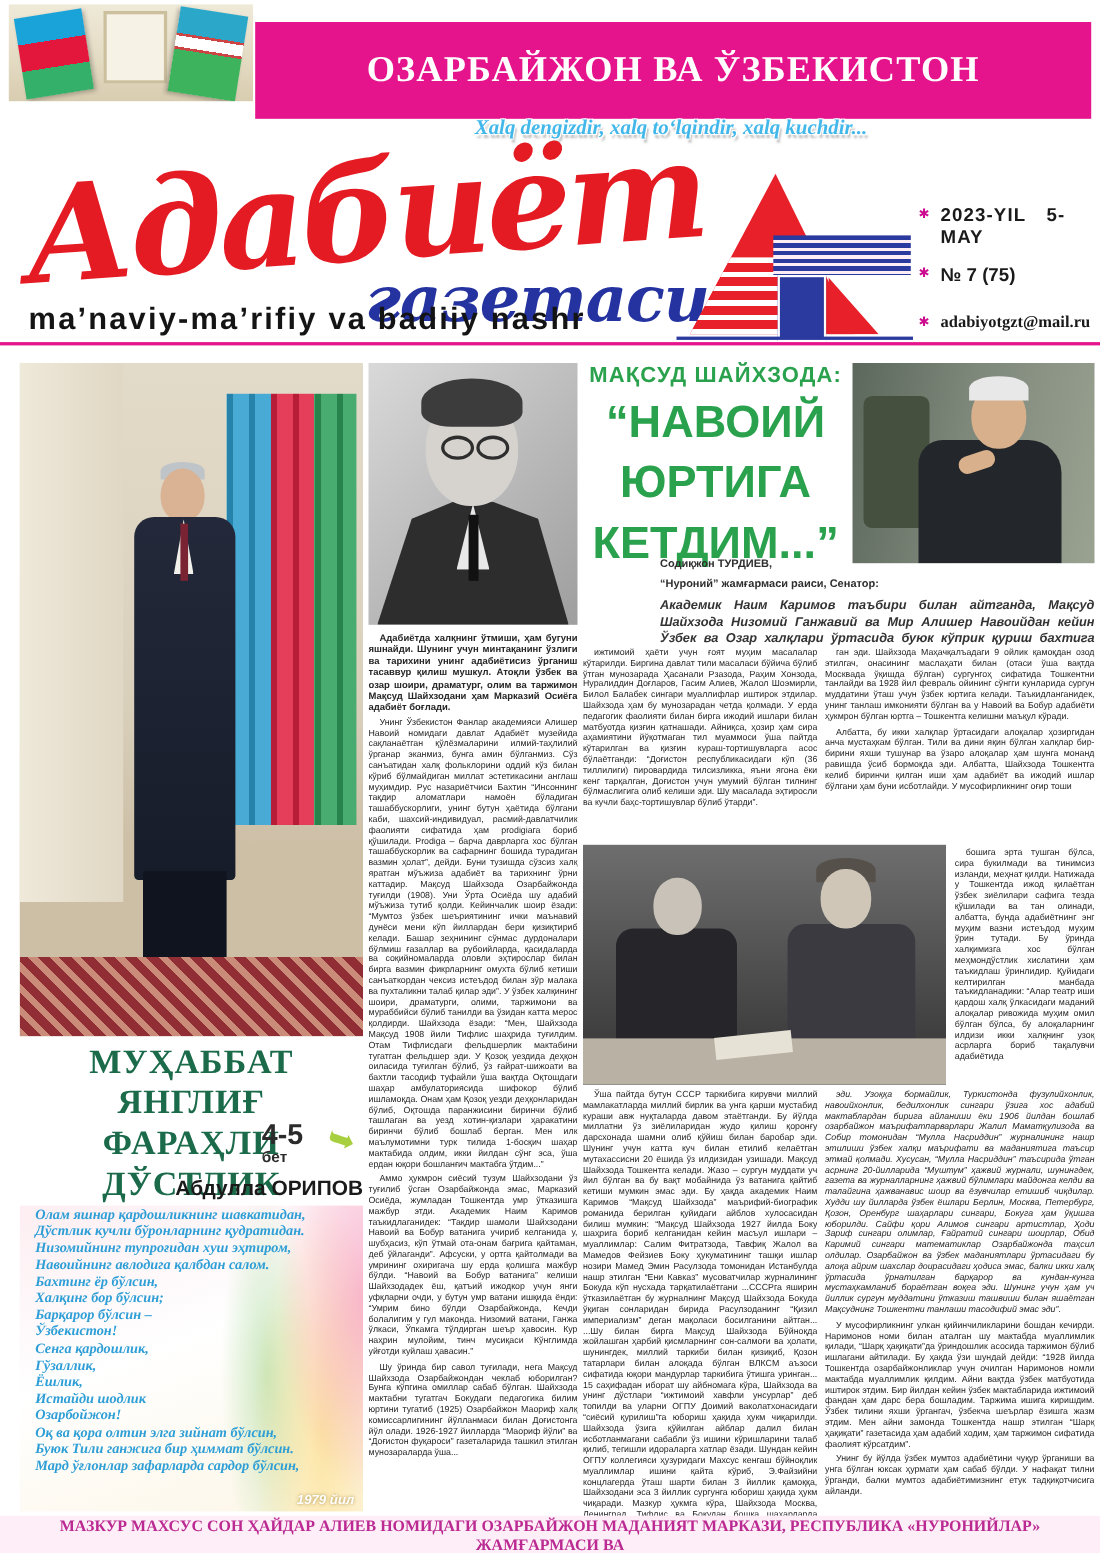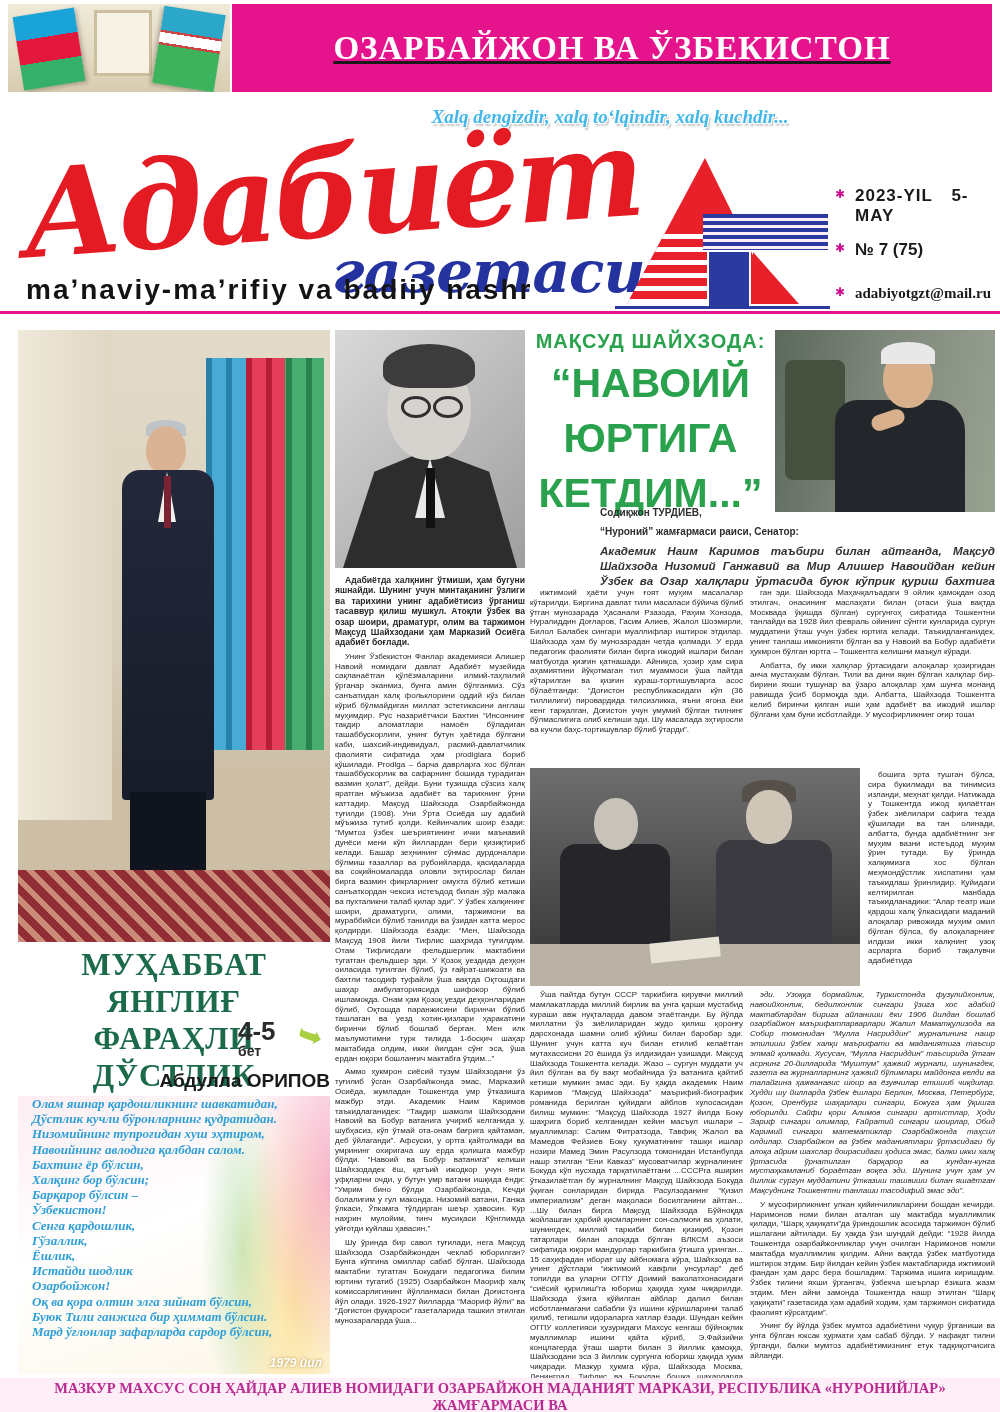--- a/index.html
+++ b/index.html
@@ -6,22 +6,22 @@
   .page{position:relative;width:1000px;height:1412px;background:#fff;margin:0 auto;
         overflow:hidden;font-family:"Liberation Sans",sans-serif;color:#1a1a1a;}
   
   .banner-photo{position:absolute;left:8px;top:4px;width:222px;height:88px;background:
      linear-gradient(180deg,#efe9d8 0%,#e3dac2 60%,#d8ccb0 100%);overflow:hidden;}
   .banner-photo .frame{position:absolute;left:86px;top:6px;width:52px;height:60px;background:#f6f2e6;border:3px solid #cbbf9e;}
   .flagA{position:absolute;left:10px;top:8px;width:62px;height:74px;transform:rotate(-9deg);
      background:linear-gradient(to bottom,#1aa3d8 0 33%,#e3173c 33% 66%,#35b06a 66% 100%);box-shadow:2px 2px 4px rgba(0,0,0,.25);}
   .flagU{position:absolute;right:10px;top:6px;width:62px;height:78px;transform:rotate(9deg);
      background:linear-gradient(to bottom,#2aa7c9 0 31%,#cc4444 31% 34%,#ffffff 34% 47%,#cc4444 47% 50%,#3db35e 50% 100%);box-shadow:-2px 2px 4px rgba(0,0,0,.25);}
-  .banner-box{position:absolute;left:232px;top:4px;width:760px;height:88px;background:#e6148c;
-     display:flex;flex-direction:column;justify-content:center;align-items:center;text-decoration:underline;}
+  .banner-box{position:absolute;left:232px;top:20px;width:760px;height:88px;background:#e6148c;
+     display:flex;flex-direction:column;justify-content:center;align-items:center;}
   .banner-box div{font-family:"Liberation Serif",serif;font-weight:bold;color:#fff;
      font-size:33px;line-height:40px;letter-spacing:1px;white-space:nowrap;}
   
   .slogan{position:absolute;left:240px;top:106px;width:740px;text-align:center;
      font-family:"Liberation Serif",serif;font-style:italic;font-weight:bold;font-size:19px;
      color:#41b7ea;text-shadow:-1px -1px 0 #fff,1px -1px 0 #fff,-1px 1px 0 #fff,1px 1px 0 #fff,2px 3px 2px rgba(60,60,60,.35);}
   .title-script{position:absolute;left:22px;top:118px;font-family:"DejaVu Serif",serif;
      font-style:italic;font-weight:bold;font-size:122px;line-height:150px;color:#e51b24;
      transform:rotate(-4deg);letter-spacing:-4px;}
   .title-sub{position:absolute;left:332px;top:238px;font-family:"DejaVu Serif",serif;

